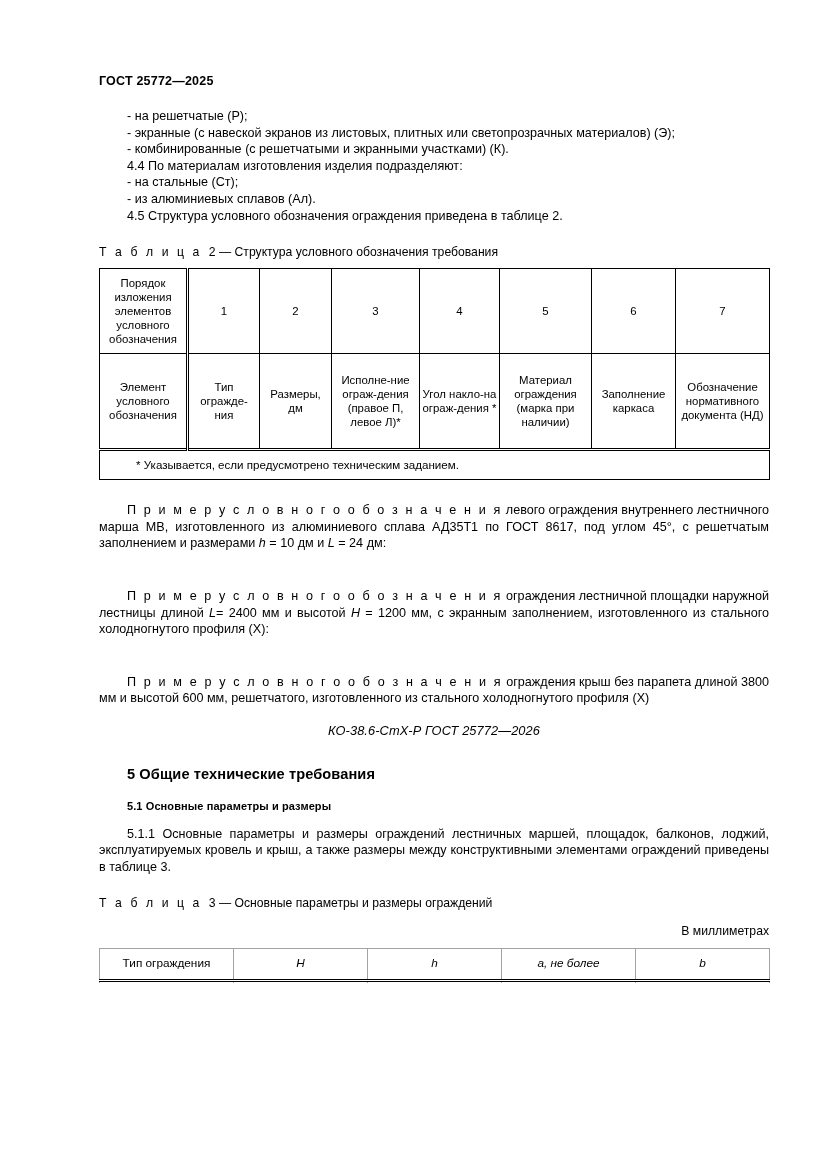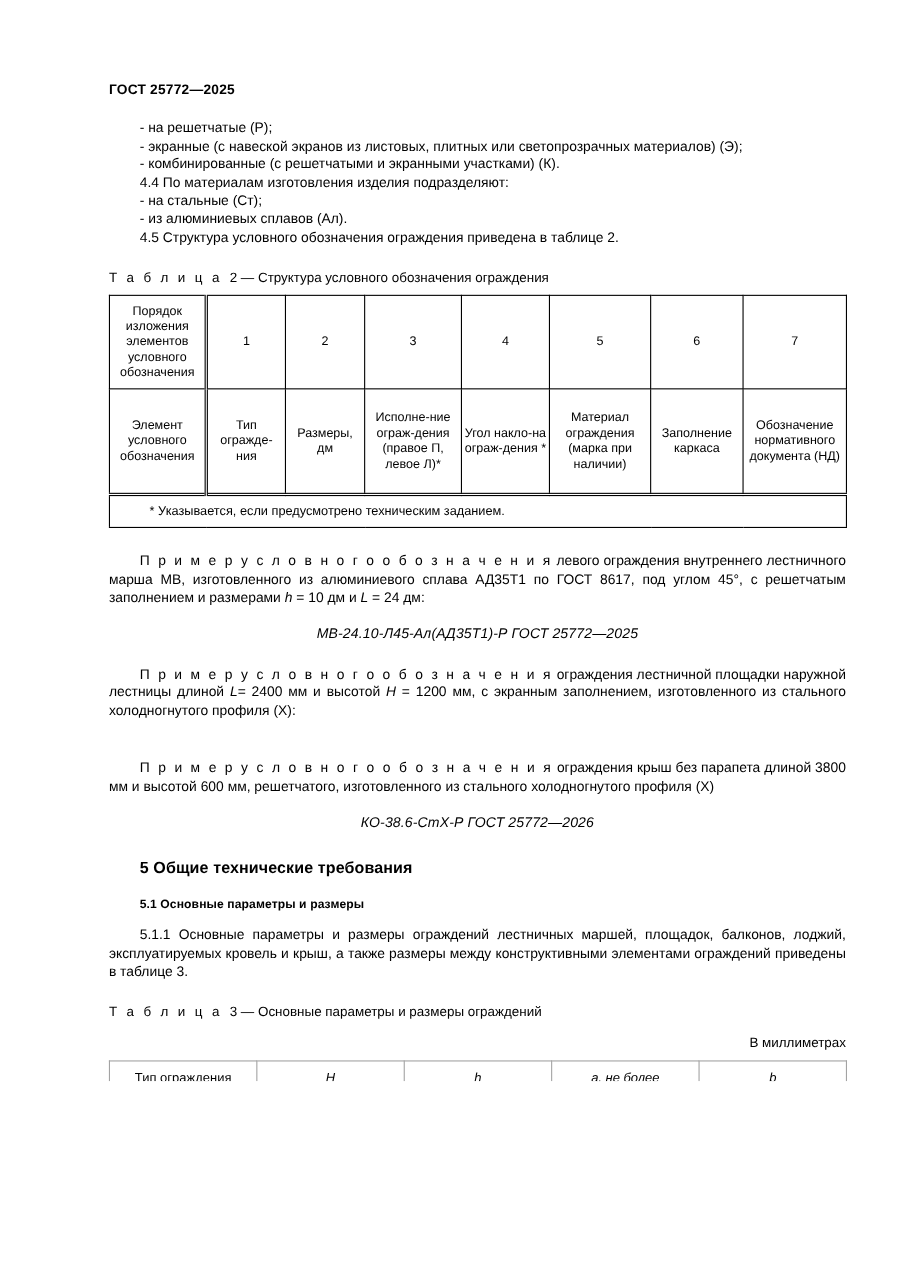--- a/index.html
+++ b/index.html
@@ -185,21 +185,21 @@
     <p class="dash-item">-  комбинированные (с решетчатыми и экранными участками) (К).</p>
 
     <p class="indent">4.4 По материалам изготовления изделия подразделяют:</p>
     <p class="dash-item">- на стальные (Ст);</p>
     <p class="dash-item">- из алюминиевых сплавов (Ал).</p>
 
     <p class="indent">4.5 Структура условного обозначения ограждения приведена в таблице 2.</p>
 
     <div class="spacer-20"></div>
 
-    <p class="table-caption"><span class="sp-word">Т а б л и ц а</span>&nbsp; <span>2</span> <span>—</span> <span>Структура условного обозначения ограждения</span></p>
+    <p class="table-caption"><span class="sp-word">Т а б л и ц а</span>&nbsp; <span>2</span> <span>—</span> <span>Структура условного обозначения требования</span></p>
 
     <div class="spacer-8"></div>
 
     <table class="t2">
       <colgroup>
         <col style="width:88px">
           <col style="width:72px">
           <col style="width:72px">
         <col style="width:88px">
           <col style="width:80px">
@@ -231,21 +231,20 @@
         <tr class="note">
           <td colspan="8">* Указывается, если предусмотрено техническим заданием.</td>
         </tr>
       </tbody>
     </table>
 
     <div class="spacer-22"></div>
 
     <p class="indent"><span class="lead">П р и м е р   у с л о в н о г о   о б о з н а ч е н и я</span><span> левого ограждения внутреннего лестничного марша МВ, изготовленного из алюминиевого сплава АД35Т1 по ГОСТ 8617, под углом 45°, с решетчатым заполнением и размерами <em>h</em> = 10 дм и <em>L</em> = 24 дм:</span></p>
     <div class="spacer-16"></div>
-    <p class="code-line">МВ-24.10-Л45-Ал(АД35Т1)-Р ГОСТ 25772—2025</p>
 
     <div class="spacer-20"></div>
 
     <p class="indent"><span class="lead">П р и м е р   у с л о в н о г о   о б о з н а ч е н и я</span><span> ограждения лестничной площадки наружной лестницы длиной <em>L</em>= 2400 мм и высотой <em>H</em> = 1200 мм, с экранным заполнением, изготовленного из стального холодногнутого профиля (Х):</span></p>
     <div class="spacer-16"></div>
 
     <div class="spacer-20"></div>
 
     <p class="indent"><span class="lead">П р и м е р   у с л о в н о г о   о б о з н а ч е н и я</span><span> ограждения крыш без парапета длиной 3800 мм и высотой 600 мм, решетчатого, изготовленного из стального холодногнутого профиля (Х)</span></p>
     <div class="spacer-16"></div>

